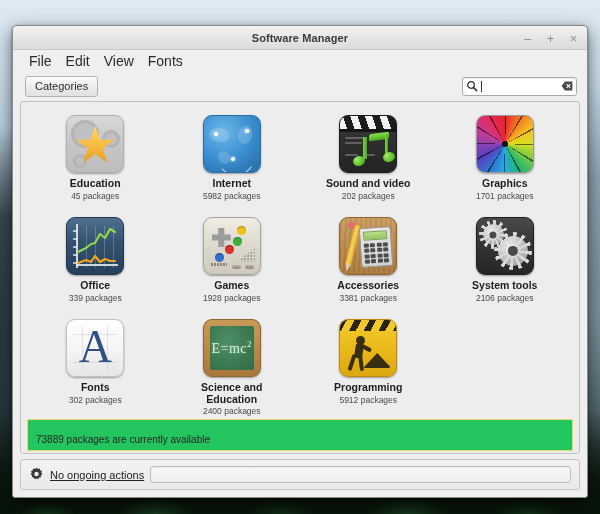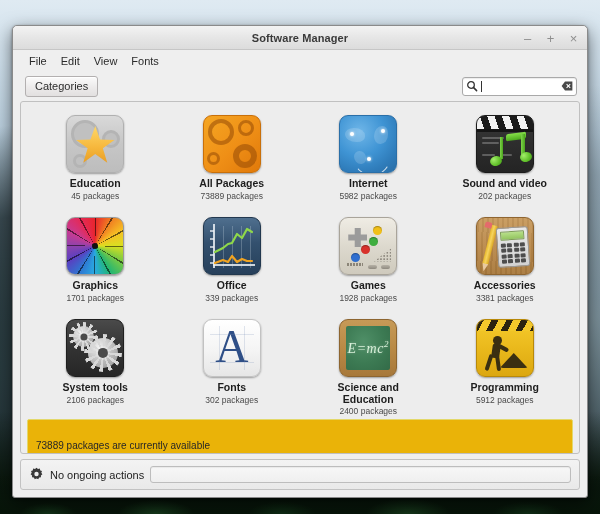--- a/index.html
+++ b/index.html
@@ -97,21 +97,21 @@
   #menubar {
     flex: 0 0 21px;
     height: 21px;
     background: #efefef;
     display: flex;
     align-items: center;
     padding-left: 9px;
     gap: 0px;
   }
   .menu-item {
-    font-size: 11px;
+    font-size: 14px;
     color: #2b2b2b;
     padding: 2px 7px;
     border-radius: 2px;
   }
 
   
   #toolbar {
     flex: 0 0 30px;
     height: 30px;
     background: #efefef;
@@ -475,21 +475,20 @@
     padding: 6px;
   }
   .ic-science .board {
     position: absolute; inset: 6px;
     background: radial-gradient(ellipse at 40% 35%, #4f8f67 0%, #3c7a53 55%, #336b48 100%);
     border-radius: 2px;
     display: flex; align-items: center; justify-content: center;
   }
   .ic-science .formula {
     font-family: "Liberation Serif", serif;
-    font-style: italic;
     font-size: 14px;
     color: #d8f0d9;
     letter-spacing: 0.5px;
     text-shadow: 0 0 3px rgba(255,255,255,0.35);
   }
   .ic-science .formula sup { font-size: 9px; }
 
   
   .ic-programming {
     background: linear-gradient(to bottom, #f5cb2c 0%, #eab91c 50%, #dca70f 100%);
@@ -524,46 +523,47 @@
     clip-path: polygon(50% 0, 100% 100%, 0 100%);
     border-radius: 3px;
   }
 
   
   #notify-wrap {
     flex: 0 0 auto;
     padding: 3px 6px 7px 6px;
   }
   #notify {
-    background: #eab308;
+    background: #22c55e;
     border: 1px solid #e3d86a;
     border-radius: 2px;
     font-size: 10px;
     color: #272727;
-    padding: 20px 8px 5px 8px;
+    padding: 14px 8px 5px 8px;
   }
 
   
   #statusbar {
     flex: 0 0 31px;
     height: 31px;
     margin: 5px 7px 7px 7px;
     background: linear-gradient(to bottom, #f3f3f3 0%, #e9e9e9 100%);
     border: 1px solid #c2c2c2;
     border-radius: 3px;
     display: flex;
     align-items: center;
     padding: 0 8px 0 8px;
     gap: 6px;
   }
   #status-gear-icon svg { display: block; }
   #status-label {
     font-size: 11px;
     color: #222;
     white-space: nowrap;
+    text-decoration: underline;
   }
   #progress-bar {
     flex: 1;
     height: 17px;
     background: linear-gradient(to bottom, #f7f7f7 0%, #efefef 100%);
     border: 1px solid #bdbdbd;
     border-radius: 3px;
     box-shadow: 0 1px 1px rgba(0,0,0,0.06) inset;
   }
 </style>
@@ -623,30 +623,20 @@
         <div class="cat-icon ic-featured">
           <span class="gear g1"></span>
             <span class="gear g2"></span>
             <span class="gear g3"></span>
           <span class="star"></span>
         </div>
         <div class="cat-label">Education</div>
         <div class="cat-count">45 packages</div>
       </div>
 
-      <div class="cat-cell">
-        <div class="cat-icon ic-allpackages">
-          <span class="og og1"></span>
-            <span class="og og2"></span>
-          <span class="og og3"></span>
-            <span class="og og4"></span>
-        </div>
-        <div class="cat-label">All Packages</div>
-        <div class="cat-count">73889 packages</div>
-      </div>
 
       <div class="cat-cell">
         <div class="cat-icon ic-internet">
           <span class="continent c1"></span>
             <span class="continent c2"></span>
             <span class="continent c3"></span>
           <span class="arc a1"></span>
             <span class="arc a2"></span>
           <span class="node" style="left:10px;top:16px;"></span>
           <span class="node" style="right:11px;top:13px;"></span>

